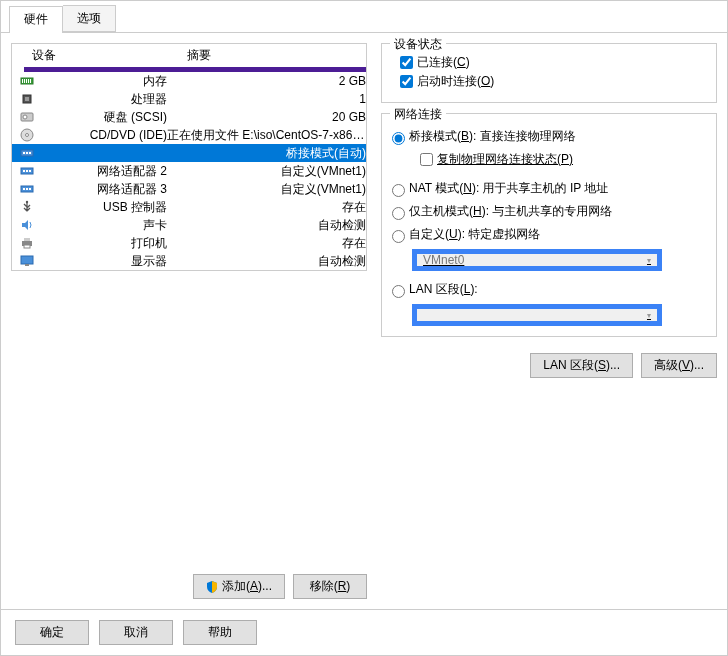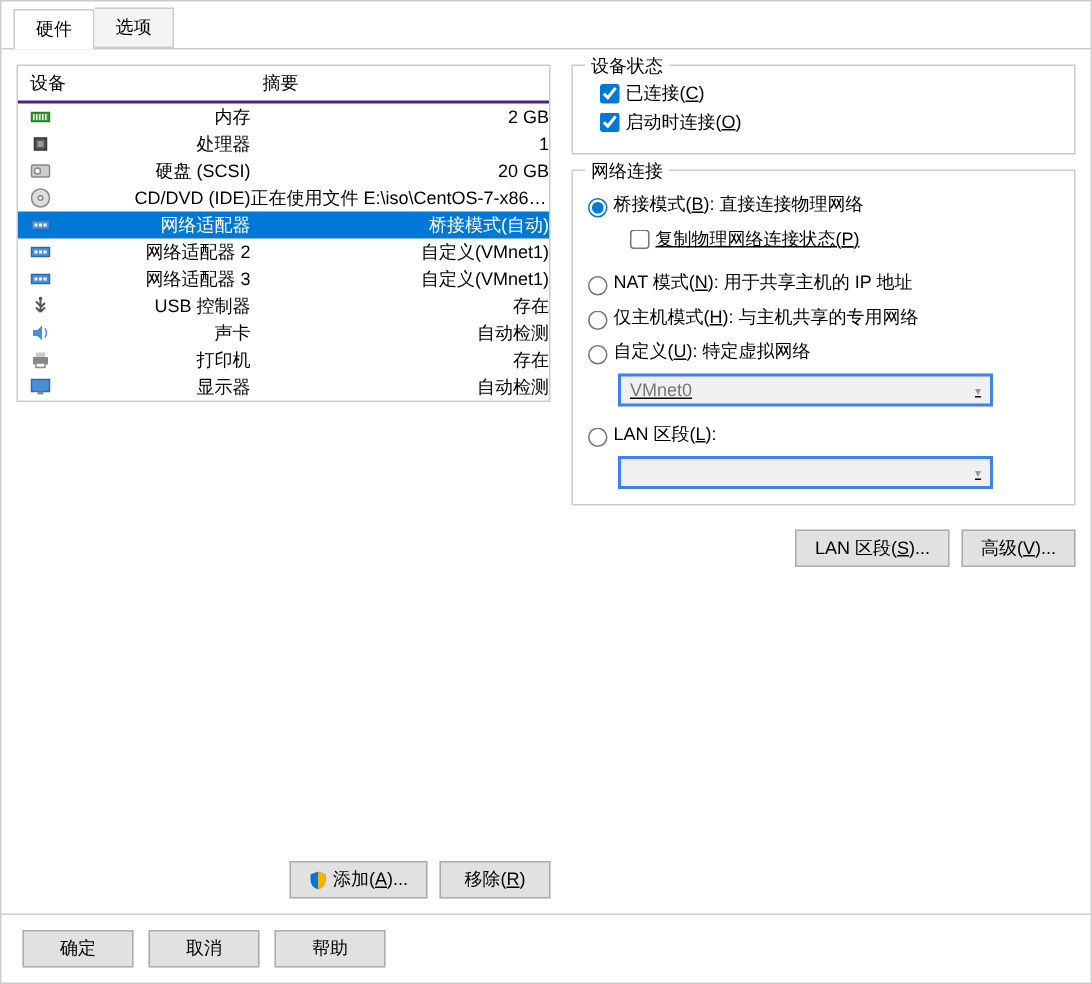--- a/index.html
+++ b/index.html
@@ -8,42 +8,42 @@
 .titlebar { height: 28px; display: flex; align-items: center; padding: 0 8px; justify-content: space-between; }
 .titlebar .title { font-size: 12px; }
 .close-btn { width: 28px; height: 28px; display: flex; align-items: center; justify-content: center; font-size: 14px; cursor: pointer; margin-right: -8px; }
 .tabs { display: flex; padding: 0 8px; border-bottom: 1px solid #ccc; margin-top: 4px; }
 .tab { padding: 4px 14px; border: 1px solid #ccc; border-bottom: none; background: #fff; cursor: pointer; position: relative; top: 1px; font-size: 12px; }
 .tab + .tab { border-left: none; }
 .tab.inactive { background: #f4f4f4; top: 0; border-bottom: 1px solid #ccc; }
 .content { flex: 1; display: flex; padding: 10px; gap: 14px; }
 .left-panel { width: 356px; display: flex; flex-direction: column; }
 .device-list { border: 1px solid #ccc; flex: 0 0 auto; }
-.header-row { display: flex; background: #fff; border-bottom: 2px solid #4c1d95; font-size: 12px; }
+.header-row { display: flex; background: #fff; border-bottom: 5px solid #4c1d95; font-size: 12px; margin-left: 12px; }
 .header-cell { padding: 3px 8px; font-weight: normal; }
 .col-dev { width: 155px; }
 .col-sum { flex: 1; }
 .row { display: flex; align-items: center; height: 18px; font-size: 12px; cursor: pointer; text-align: right; }
 .row.selected { background: #0078d7; color: #fff; }
 .row .icon { width: 18px; height: 16px; display: inline-flex; align-items: center; justify-content: center; margin-left: 6px; }
 .row .dev-label { width: 131px; padding-left: 2px; white-space: nowrap; overflow: hidden; }
 .row .sum-label { flex: 1; white-space: nowrap; overflow: hidden; text-overflow: ellipsis; }
 .left-buttons { display: flex; justify-content: flex-end; gap: 8px; margin-top: auto; padding-top: 10px; }
 .btn { border: 1px solid #adadad; background: #e1e1e1; padding: 3px 12px; font-size: 12px; cursor: pointer; min-width: 74px; text-align: center; }
 .shield-btn { display: inline-flex; align-items: center; gap: 4px; }
 .shield-icon { width: 12px; height: 12px; }
 .right-panel { flex: 1; display: flex; flex-direction: column; }
 .fieldset { border: 1px solid #ccc; padding: 8px 10px 10px 10px; position: relative; margin-bottom: 10px; }
 .fieldset .legend { position: absolute; top: -8px; left: 8px; background: #fff; padding: 0 4px; font-size: 12px; }
 .chk-row { display: flex; align-items: center; gap: 4px; margin: 2px 0; font-size: 12px; padding-left: 8px; }
 .chk-row input[type="checkbox"] { accent-color: #0078d7; }
 .radio-row { display: flex; align-items: flex-end; gap: 4px; margin: 6px 0; font-size: 12px; }
 .radio-row input[type="radio"] { accent-color: #0078d7; }
 .sub-indent { margin-left: 20px; text-decoration: underline; }
-.dropdown { width: 250px; height: 22px; border: 2px solid #3b82f6; background: #f0f0f0; display: flex; align-items: center; justify-content: space-between; padding: 0 6px; font-size: 12px; color: #777; }
+.dropdown { width: 250px; height: 22px; border: 5px solid #3b82f6; background: #f0f0f0; display: flex; align-items: center; justify-content: space-between; padding: 0 6px; font-size: 12px; color: #777; }
 .dropdown .arrow { font-size: 8px; color: #999; }
 .right-buttons { display: flex; justify-content: flex-end; gap: 8px; margin-top: 6px; }
 .dialog-buttons { display: flex; gap: 10px; padding: 10px 14px; border-top: 1px solid #ccc; }
 .dialog-buttons .btn { min-width: 74px; }
 .underline { text-decoration: underline; }
 </style>
 </head>
 <body>
 
 <div class="window">
@@ -107,21 +107,20 @@
             </div>
             <div class="row selected">
               <span class="icon">
                 <svg width="14" height="12" viewBox="0 0 14 12">
                   <rect x="1" y="3" width="12" height="6" fill="#4a90d9" stroke="#2a6ab0"></rect>
                   <rect x="3" y="5" width="2" height="2" fill="#fff"></rect>
                   <rect x="6" y="5" width="2" height="2" fill="#fff"></rect>
                   <rect x="9" y="5" width="2" height="2" fill="#fff"></rect>
                 </svg>
               </span>
-              <span class="dev-label">网络适配器</span>
               <span class="sum-label">桥接模式(自动)</span>
             </div>
             <div class="row">
               <span class="icon">
                 <svg width="14" height="12" viewBox="0 0 14 12">
                   <rect x="1" y="3" width="12" height="6" fill="#4a90d9" stroke="#2a6ab0"></rect>
                   <rect x="3" y="5" width="2" height="2" fill="#fff"></rect>
                   <rect x="6" y="5" width="2" height="2" fill="#fff"></rect>
                   <rect x="9" y="5" width="2" height="2" fill="#fff"></rect>
                 </svg>

